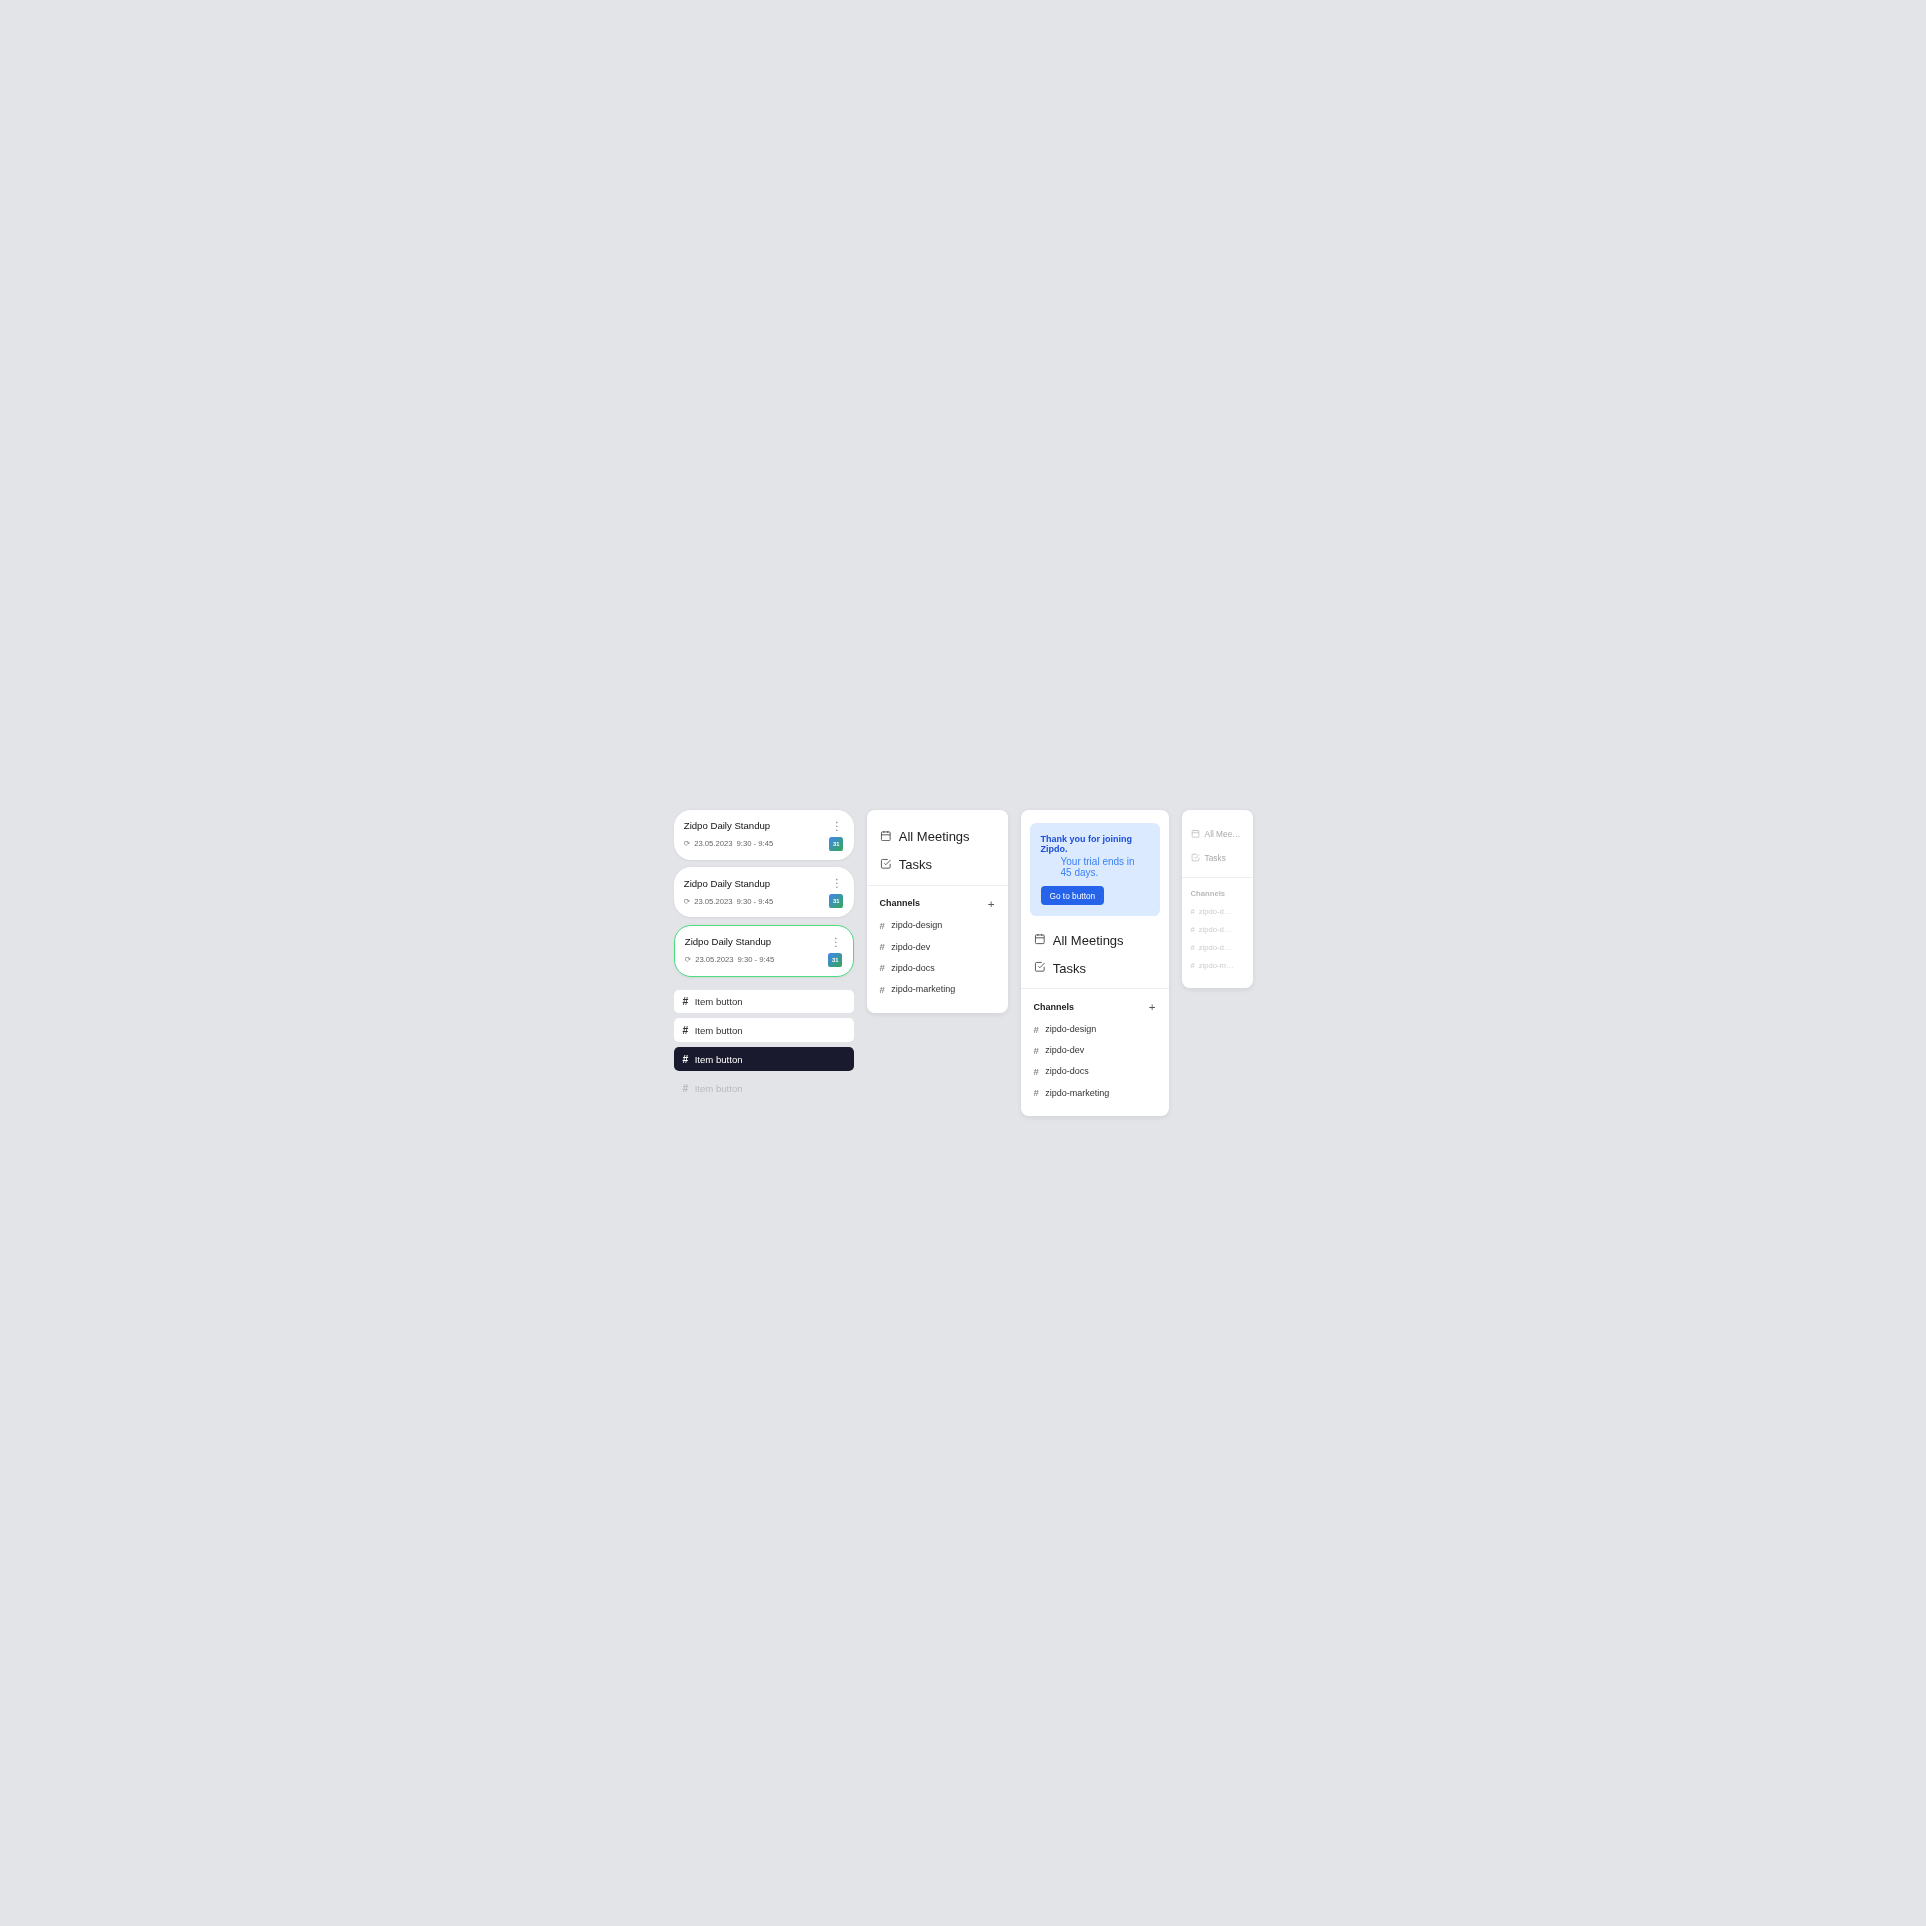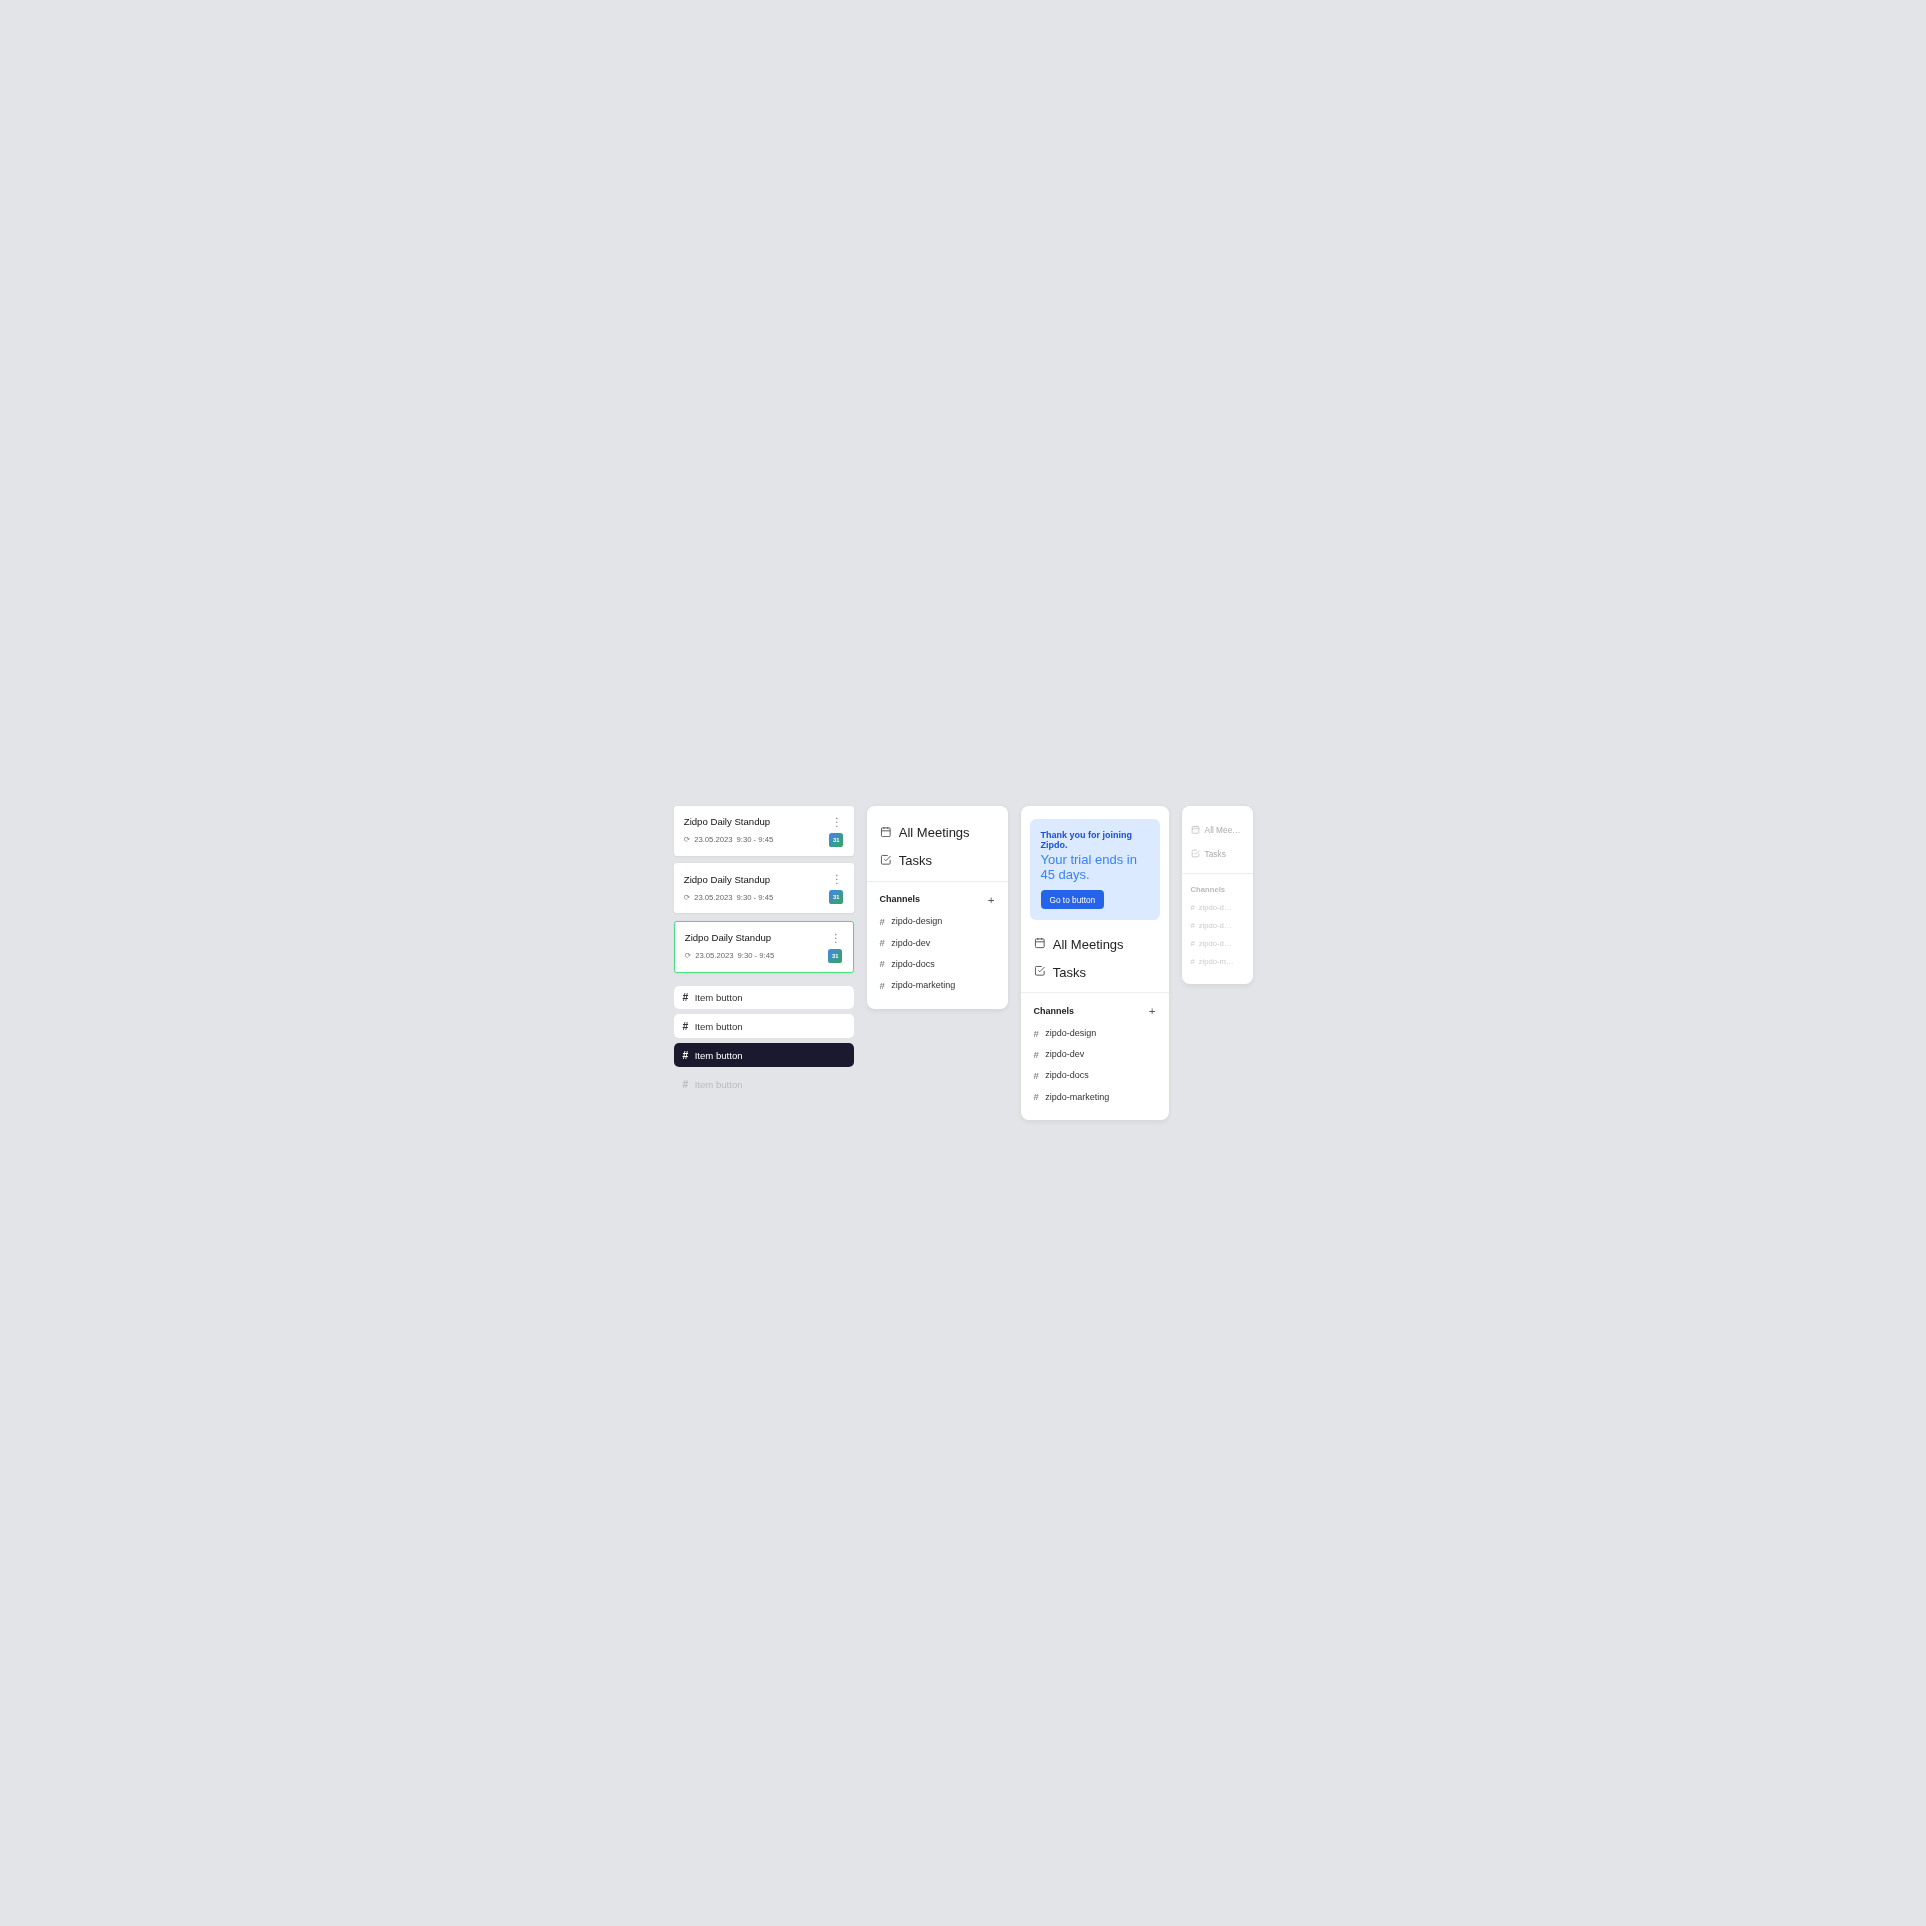--- a/index.html
+++ b/index.html
@@ -21,21 +21,21 @@
     
     .left-panel {
       display: flex;
       flex-direction: column;
       gap: 7.7px;
       width: 180px;
     }
 
     .meeting-card {
       background: #fff;
-      border-radius: 3px;
+      border-radius: 17px;
       padding: 9px 10.3px;
       display: flex;
       flex-direction: column;
       gap: 3.9px;
       box-shadow: 0 0.6px 2.6px rgba(0,0,0,0.06);
     }
     .meeting-card.active {
       border: 1.3px solid #4ade80;
     }
     .meeting-card-header {
@@ -189,23 +189,24 @@
       border-radius: 6.4px;
       padding: 11px;
     }
     .trial-title {
       font-size: 9px;
       font-weight: 700;
       color: #1d4ed8;
       margin-bottom: 2.6px;
     }
     .trial-sub {
-      font-size: 13px;
+      font-size: 10px;
       color: #3b82f6;
       margin-bottom: 7.7px;
+      margin-left: 20px;
     }
     .billing-btn {
       background: #2563eb;
       color: #fff;
       border: none;
       border-radius: 3.9px;
       padding: 4.5px 9px;
       font-size: 8.3px;
       font-weight: 500;
       cursor: pointer;

